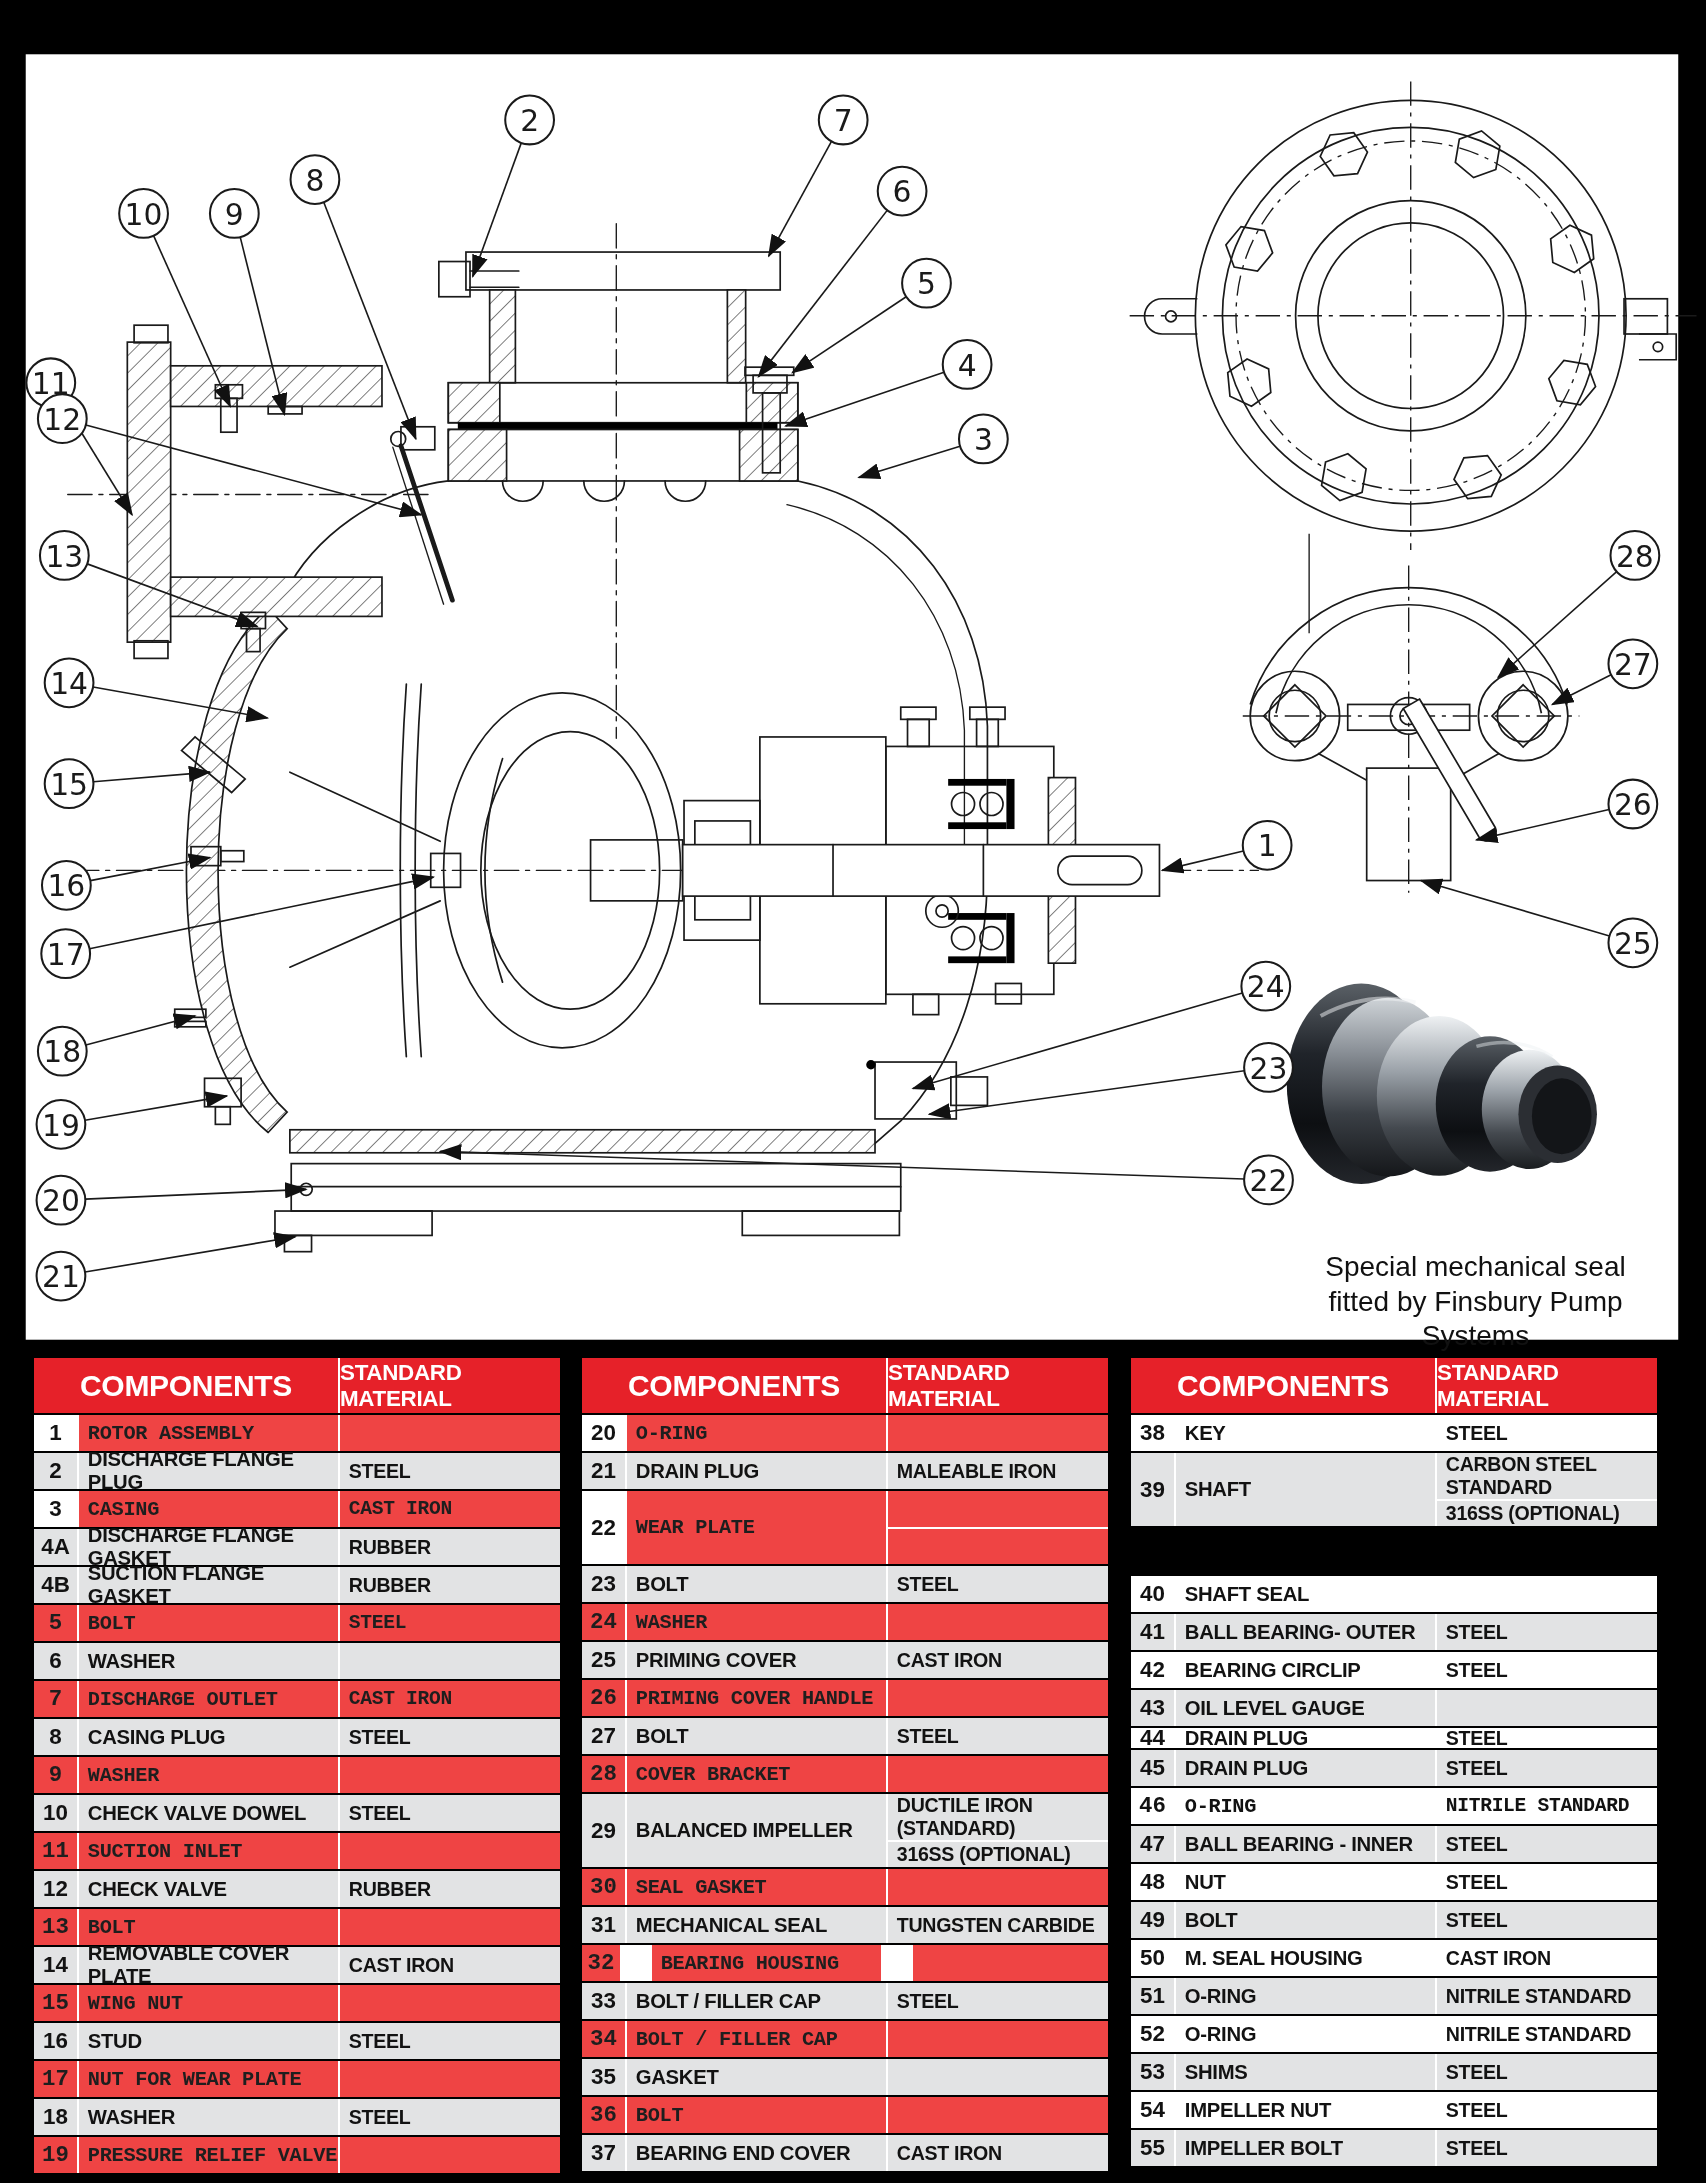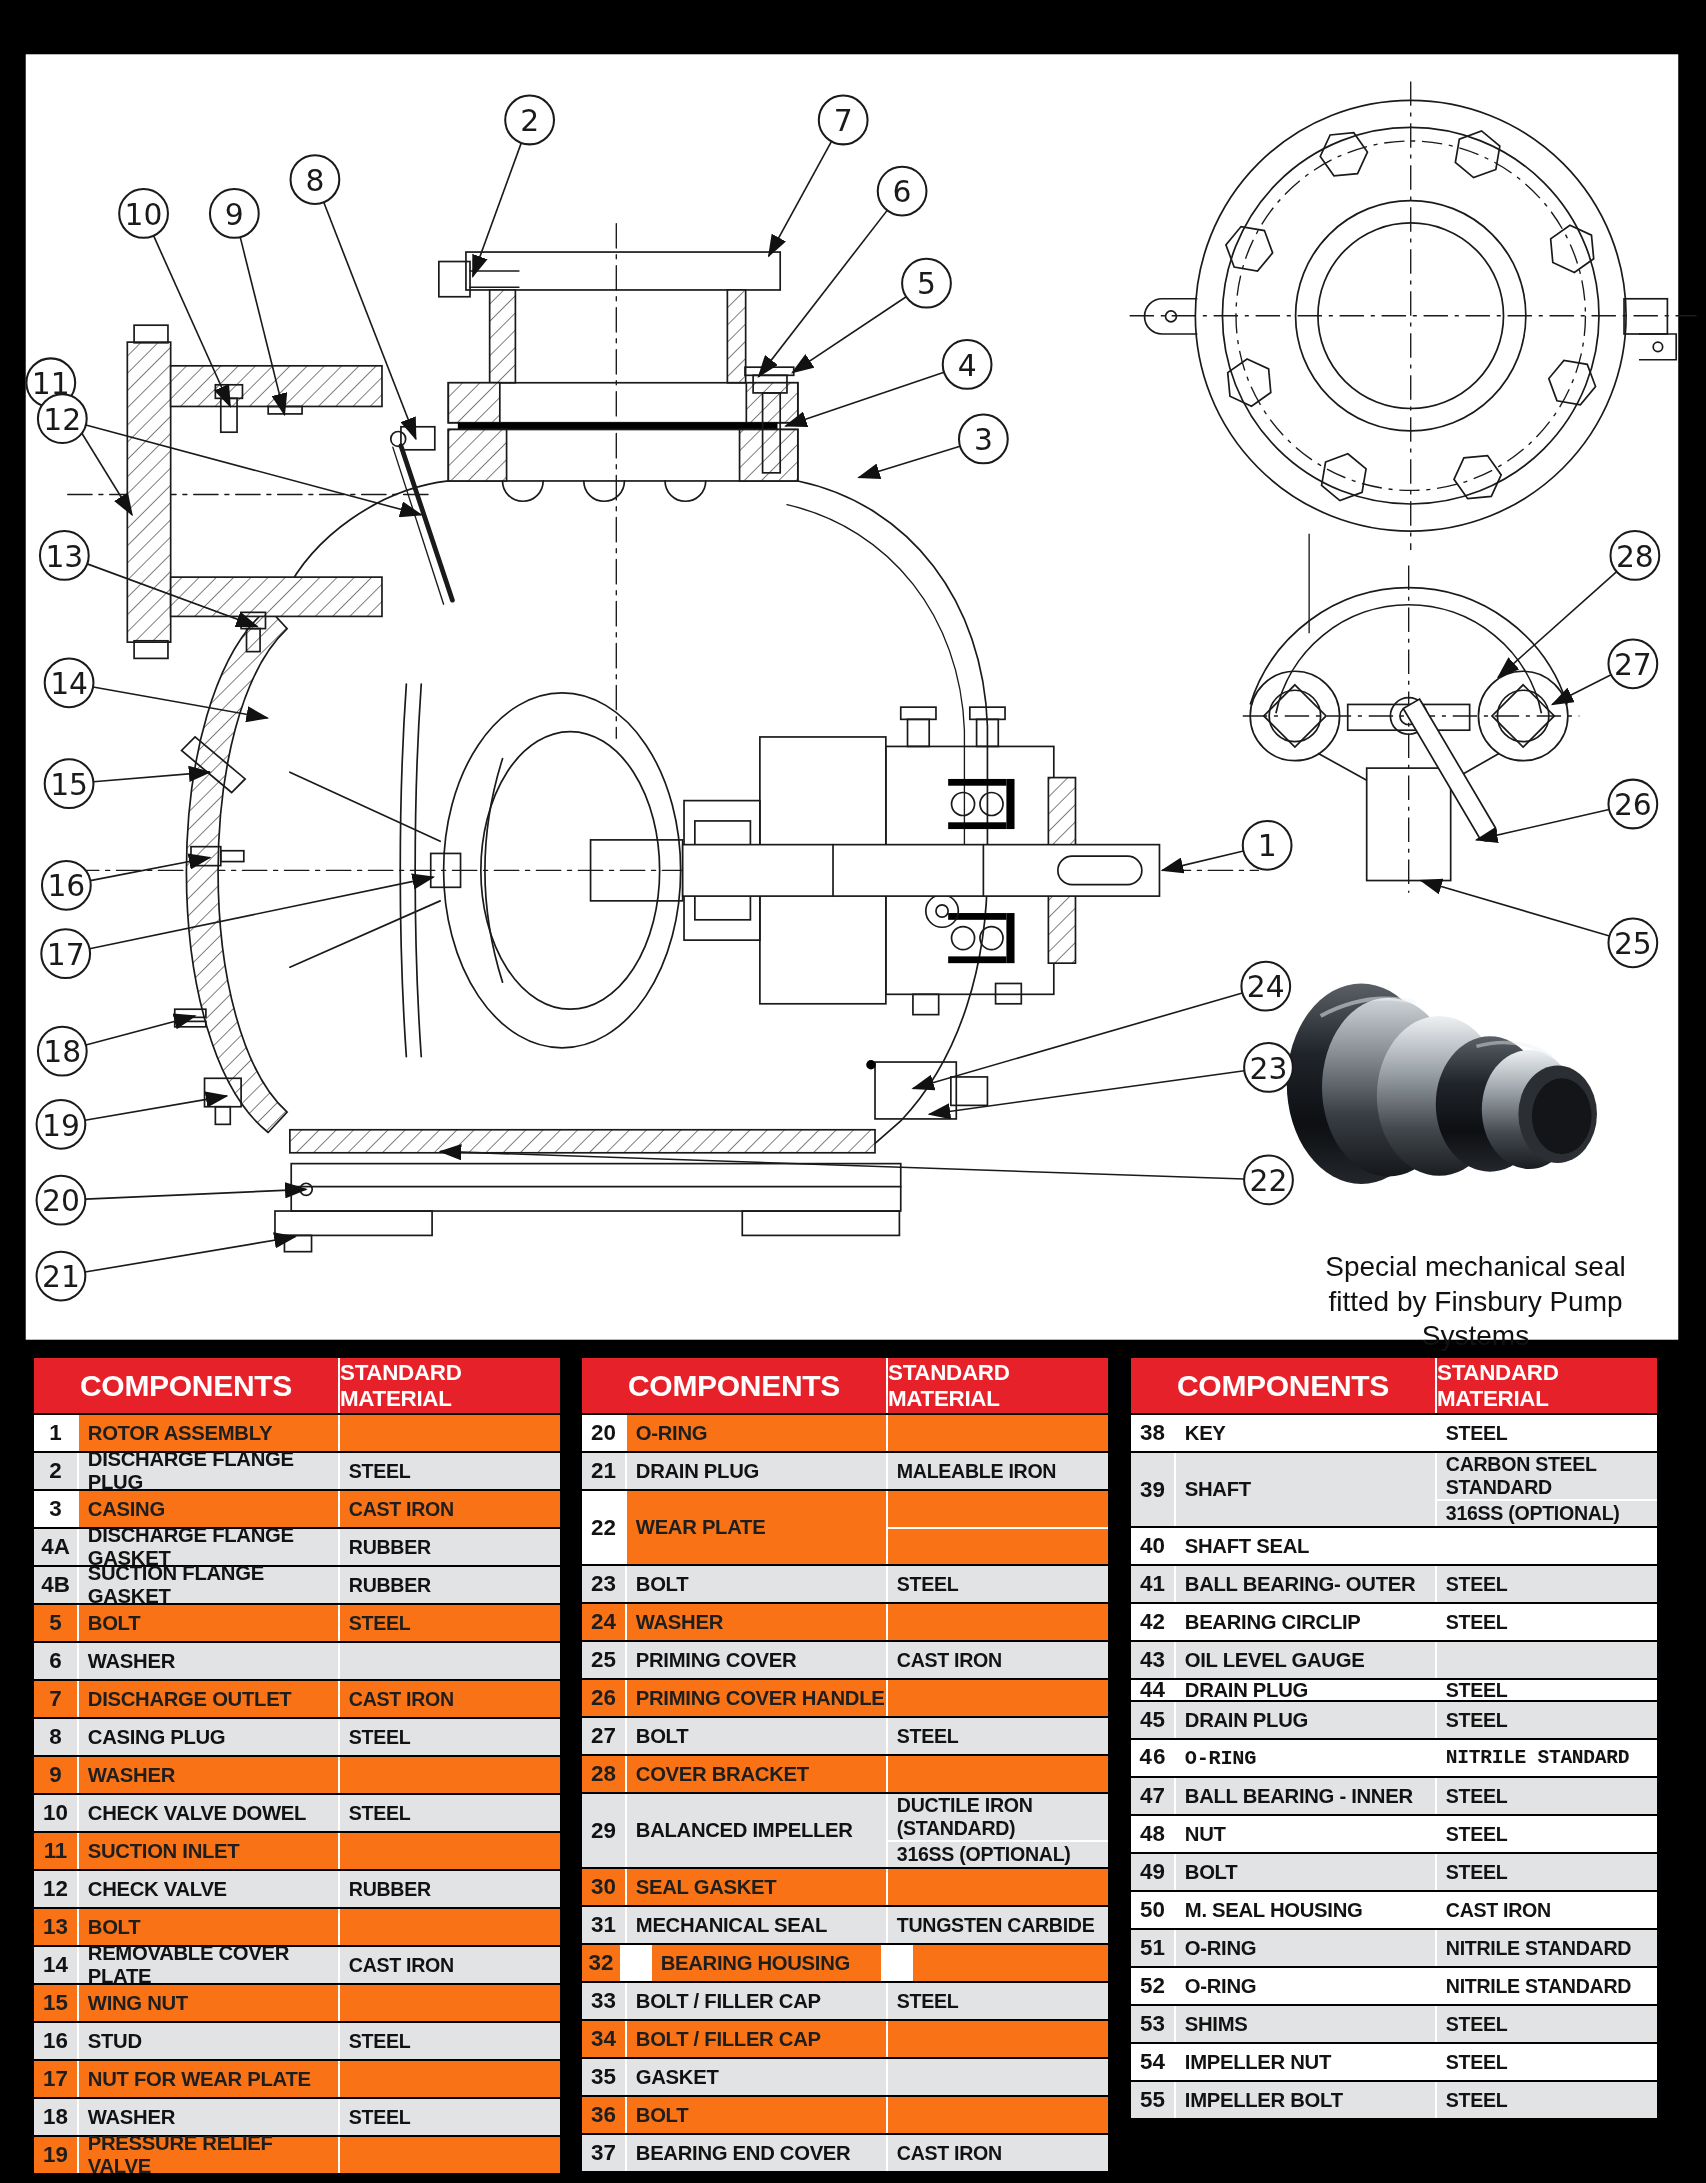--- a/index.html
+++ b/index.html
@@ -15,21 +15,21 @@
          font-weight:bold;letter-spacing:-0.3px;}
   .hcell.comp{width:304px;font-size:30px;}
   .hcell.mat{width:220px;font-size:22.4px;}
   .tbody{display:flex;flex-direction:column;row-gap:2px;padding-top:2px;background:transparent;}
   .trow{display:flex;gap:2px;background:#fff;}
   .cell{display:flex;align-items:center;color:#121212;font-weight:bold;}
   .cell.num{width:43px;justify-content:center;font-size:22.4px;background:#e2e3e4;}
   .cell.name{width:259px;padding-left:8.8px;box-sizing:border-box;font-size:20.3px;letter-spacing:-0.3px;background:#e2e3e4;}
   .cell.mat{width:220px;padding-left:8.8px;box-sizing:border-box;font-size:19.6px;letter-spacing:-0.3px;background:#e2e3e4;}
   .cell.white{background:#fff;}
-  .cell.dark{background:#f97316;color:#1e1e1e;}
+  .cell.dark{background:#ef4444;color:#1e1e1e;font-family:Liberation Mono, monospace;}
   .matstack{width:220px;display:flex;flex-direction:column;gap:2px;background:#fff;}
   .matstack .cell.mat{flex:1;width:220px;}
   
   #caption{position:absolute;left:1306px;top:1250px;width:339px;text-align:center;
            font-size:28px;line-height:1.24;color:#111;font-family:"Liberation Sans",sans-serif;}
 </style>
 </head>
 <body>
 
 <div id="page">
@@ -602,21 +602,21 @@
             <div class="cell mat white">STEEL</div>
           </div>
           <div class="trow" style="height: 73px;">
             <div class="cell num">39</div>
             <div class="cell name">SHAFT</div>
             <div class="matstack">
               <div class="cell mat">CARBON STEEL STANDARD</div>
               <div class="cell mat">316SS (OPTIONAL)</div>
             </div>
           </div>
-          <div class="trow" style="height: 36px;">
+          <div class="trow" style="height: 36px; margin-top: 48px;">
             <div class="cell num white">40</div>
             <div class="cell name white">SHAFT SEAL</div>
             <div class="cell mat white"></div>
           </div>
           <div class="trow" style="height: 36px;">
             <div class="cell num">41</div>
             <div class="cell name">BALL BEARING- OUTER</div>
             <div class="cell mat">STEEL</div>
           </div>
           <div class="trow" style="height: 36px;">

